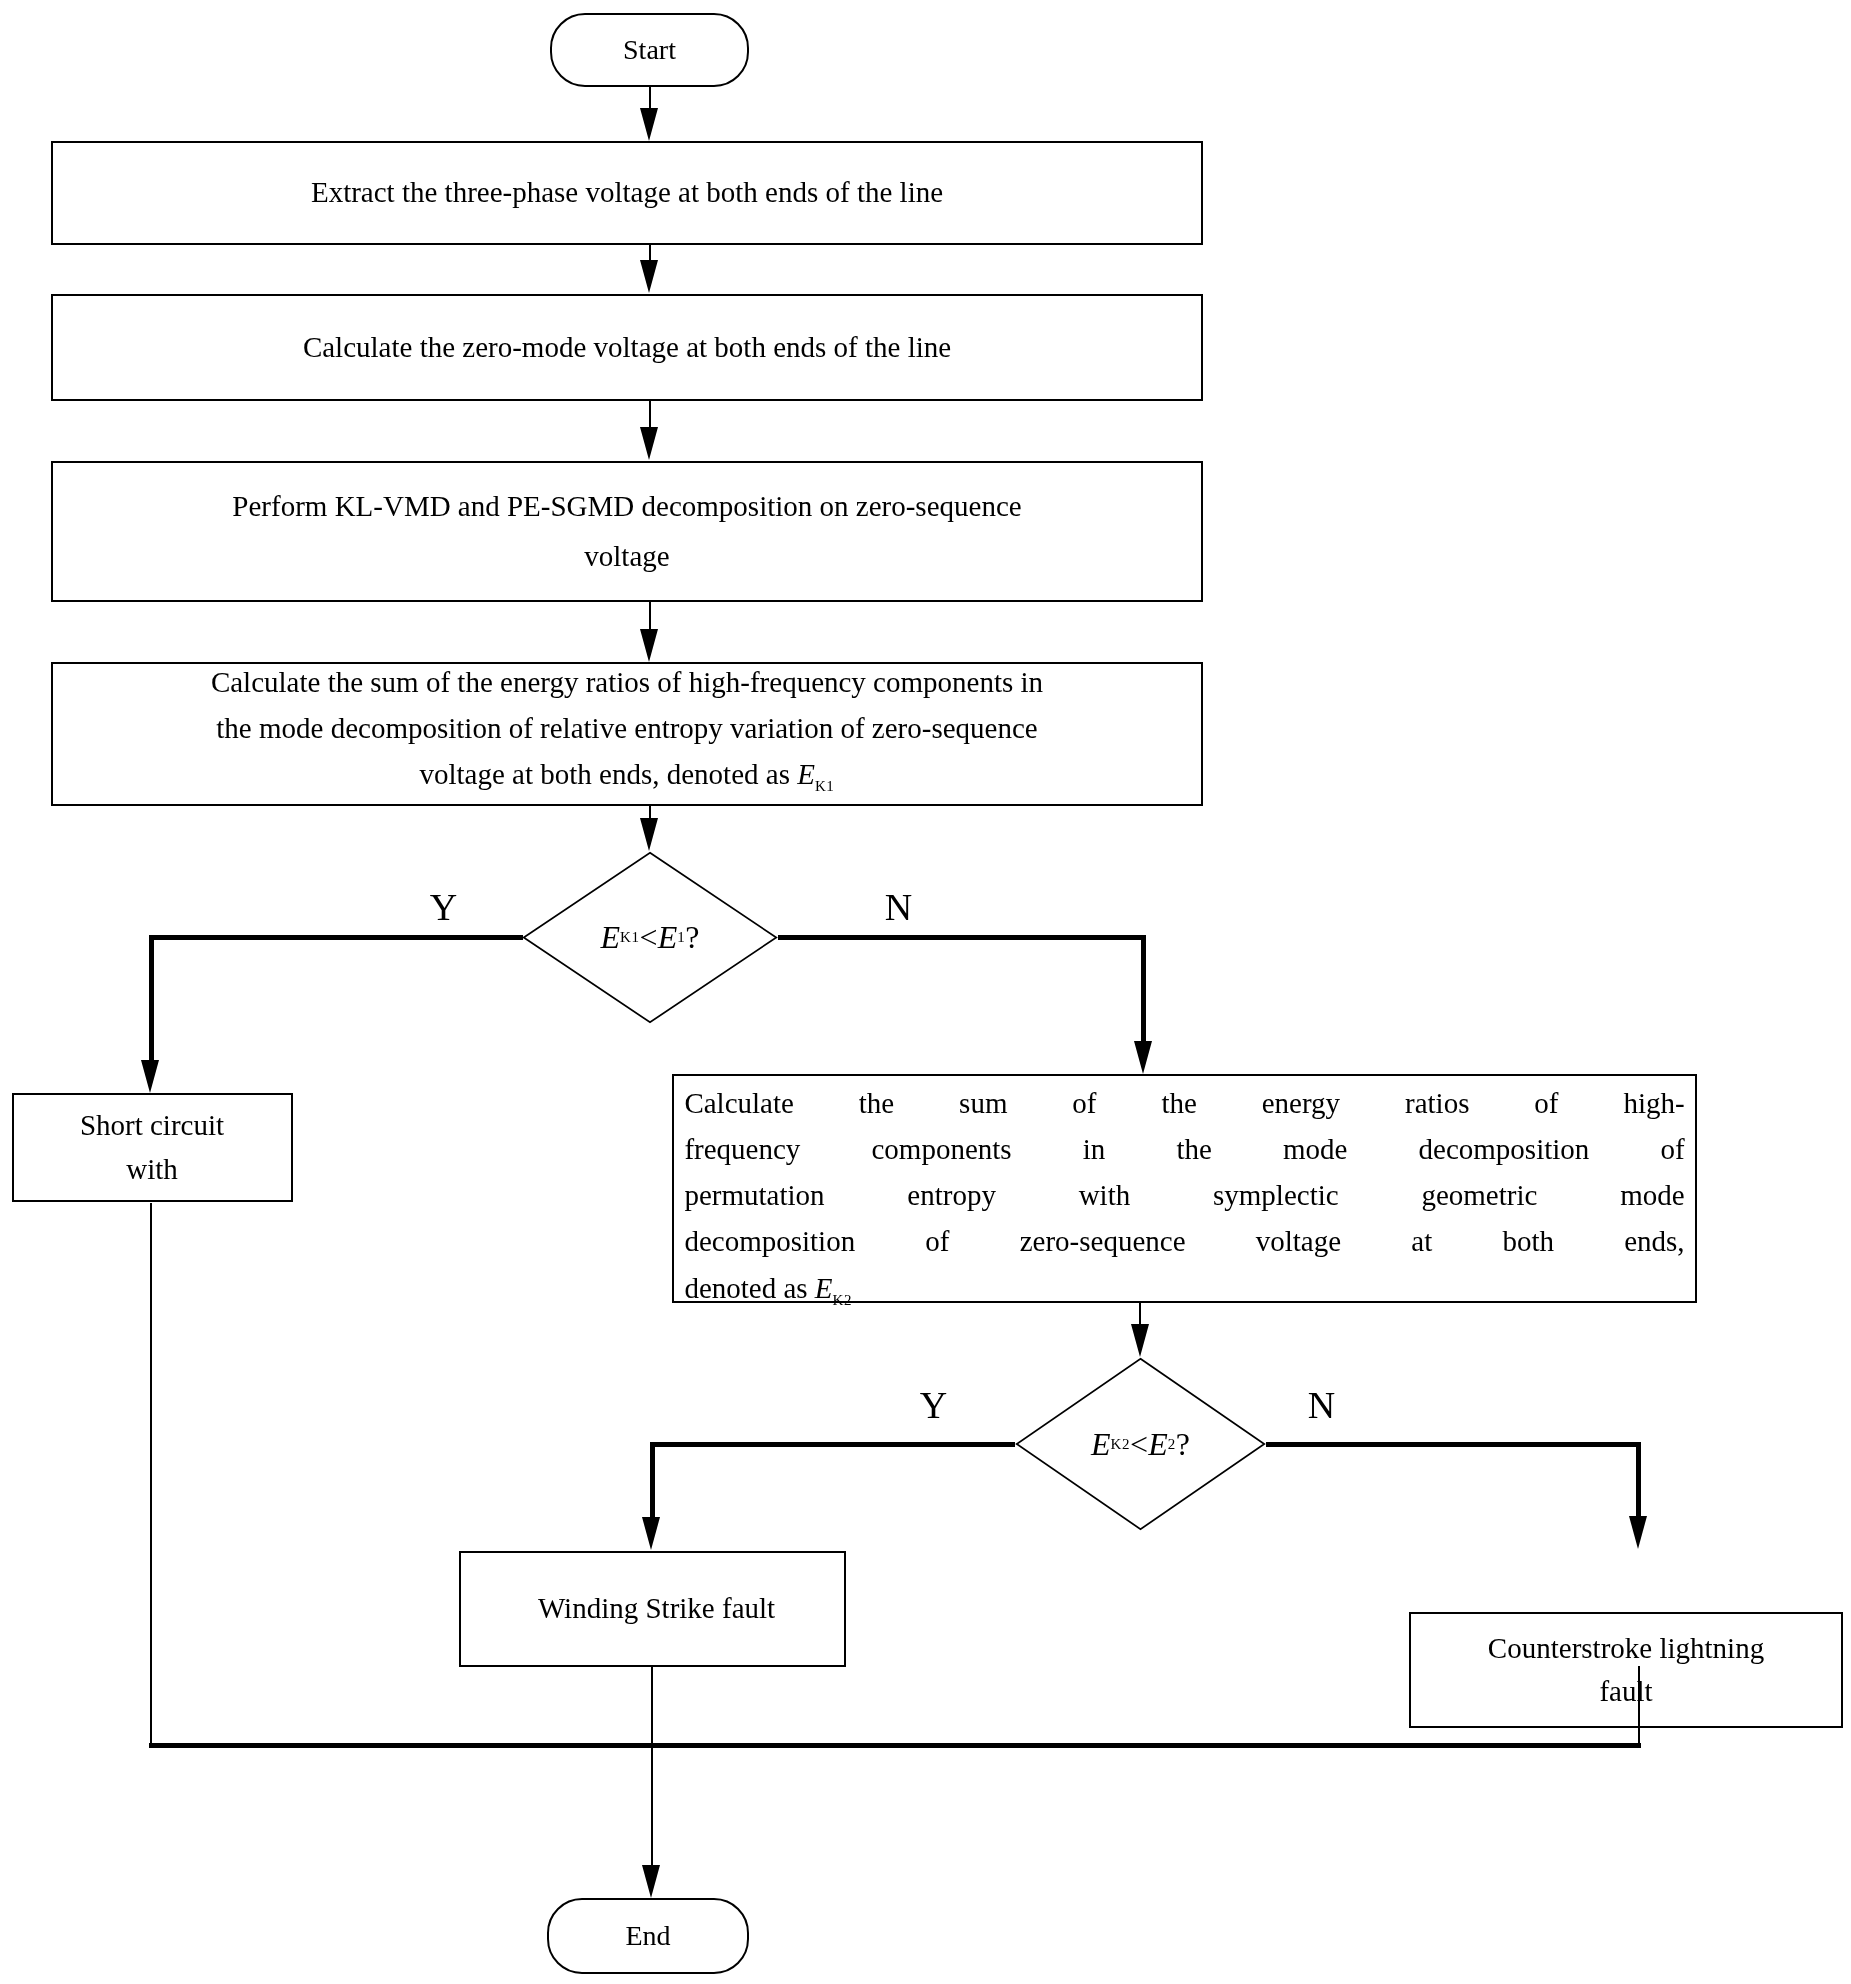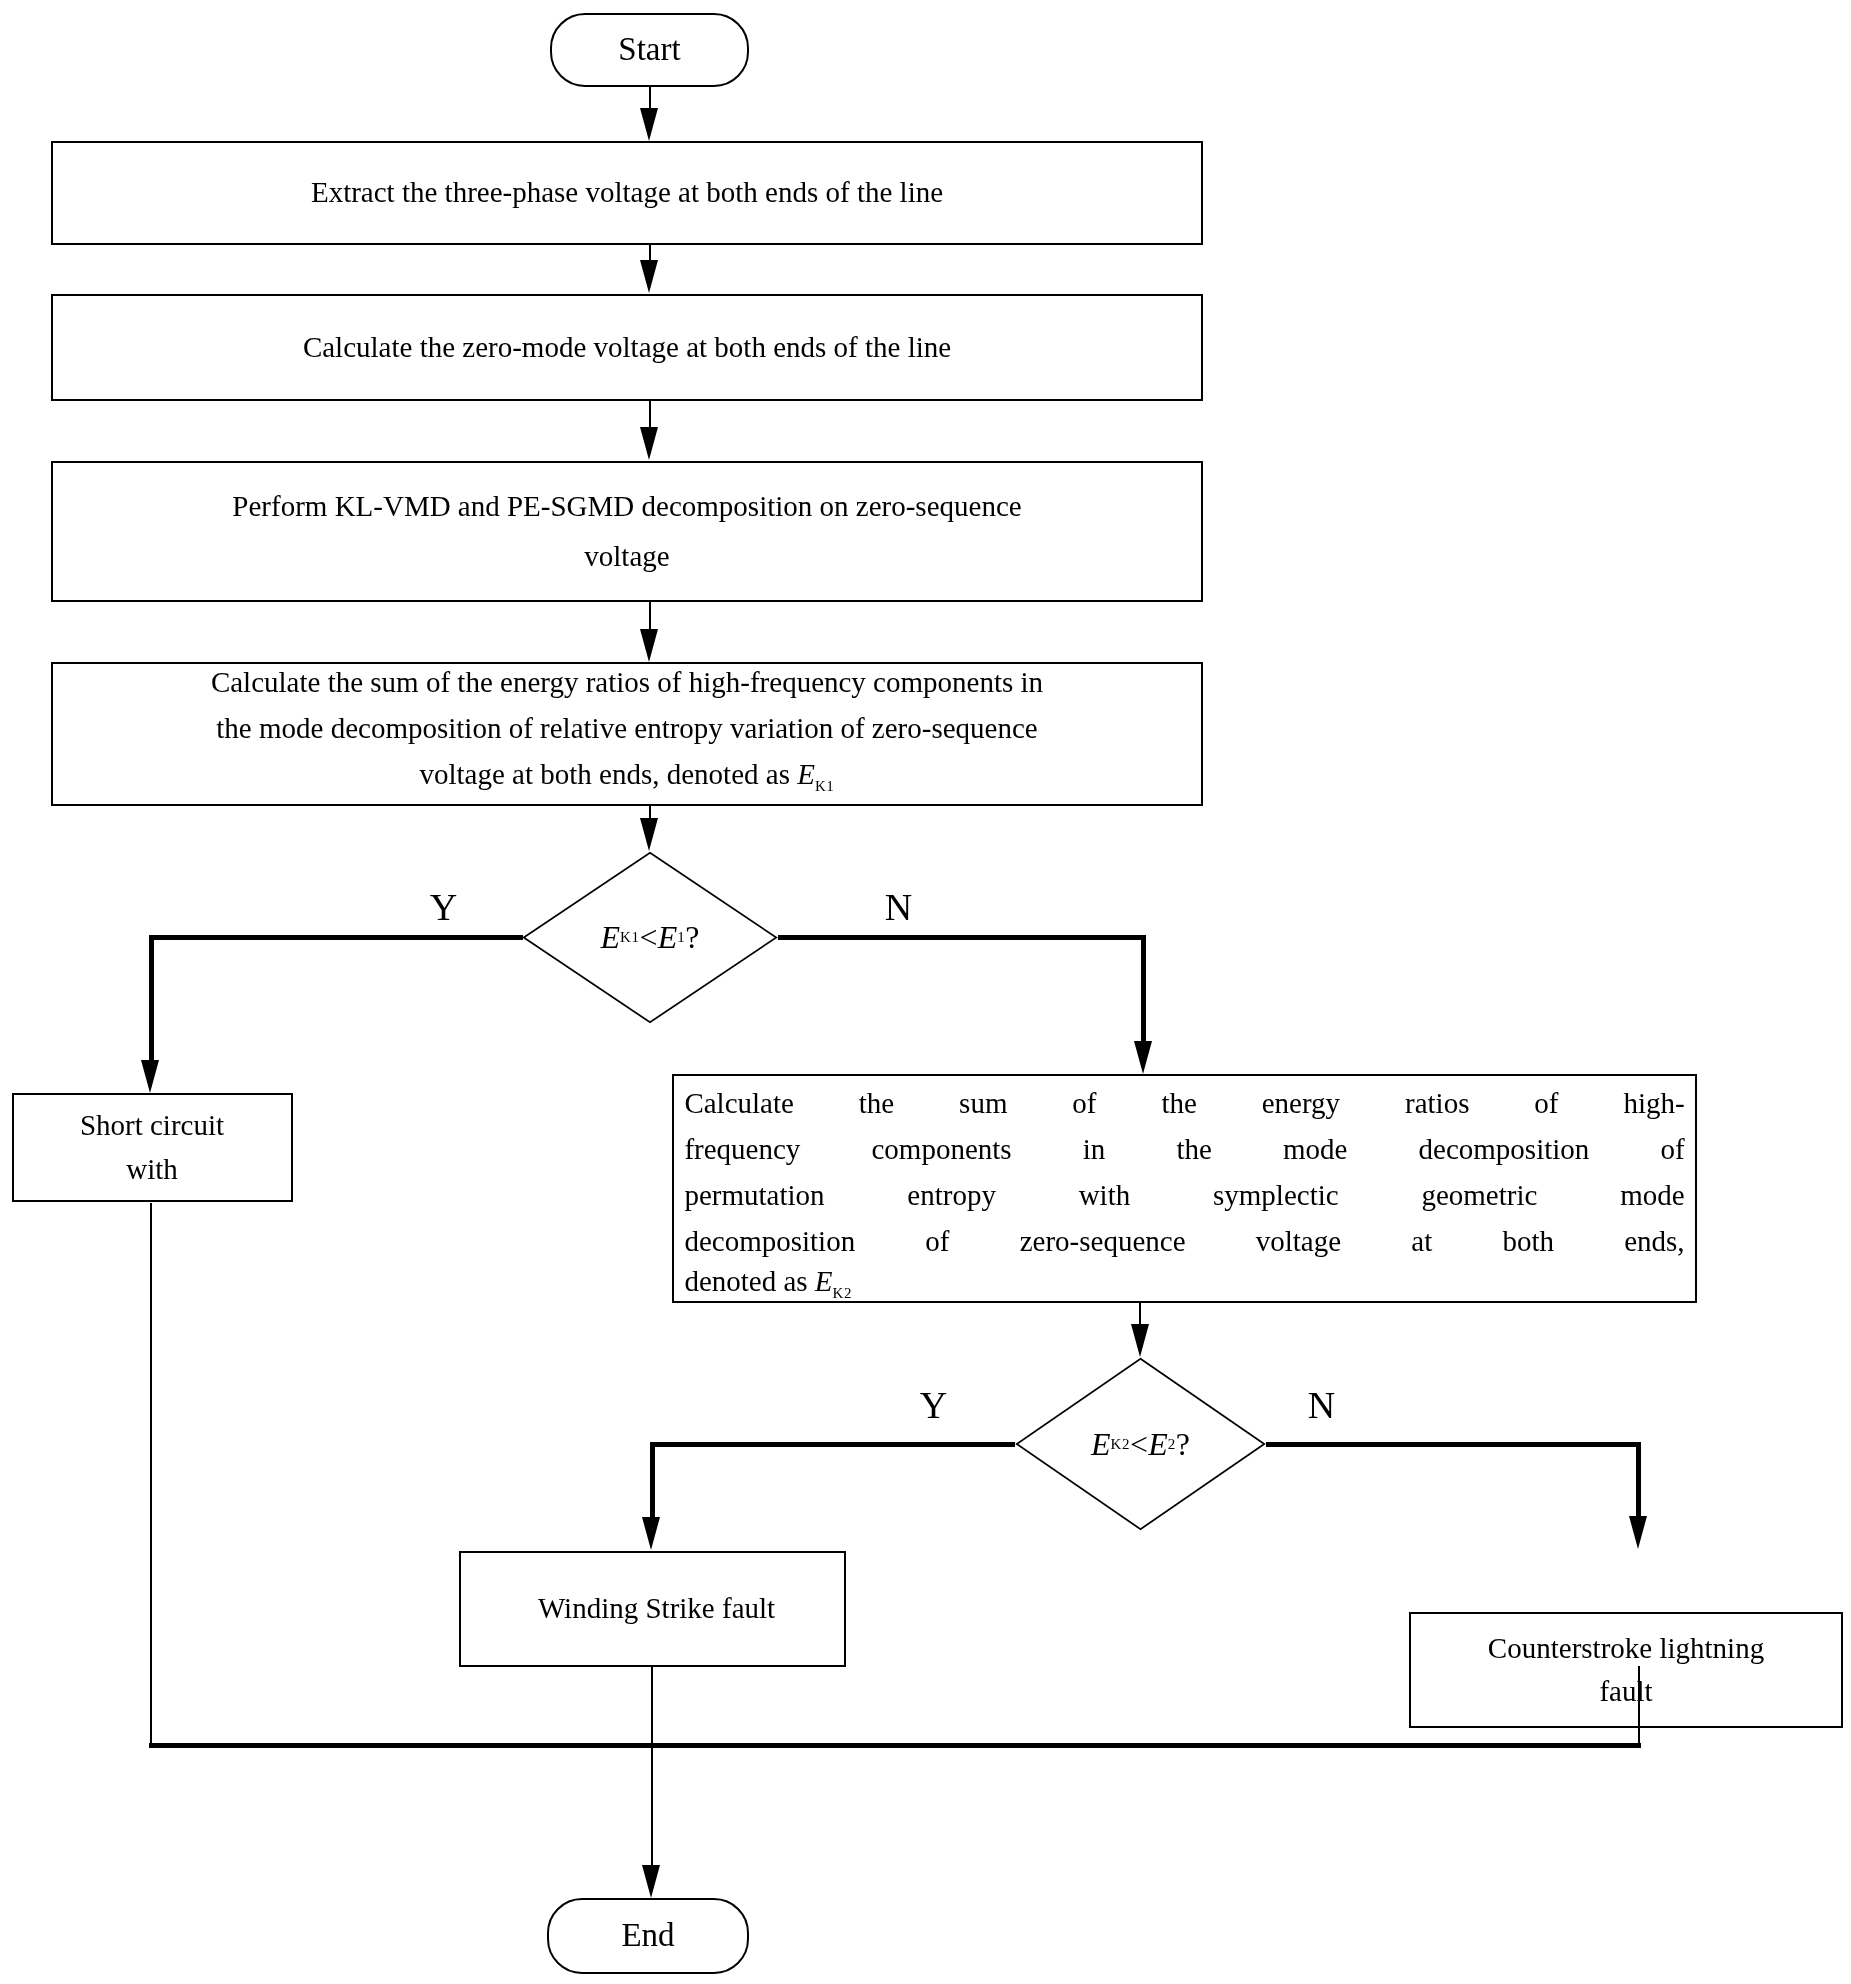--- a/index.html
+++ b/index.html
@@ -29,40 +29,40 @@
     justify-content: center;
     text-align: center;
     font-size: 29px;
     line-height: 1.5;
   }
   .rect { border: 2.9px solid #000000; }
   .rect-thin { border: 2.3px solid #000000; }
   .terminator {
     border: 2.3px solid #000000;
     border-radius: 35px;
-    font-size: 33px;
+    font-size: 28px;
   }
   .pre { white-space: pre-line; }
   .bigbox {
     align-items: stretch;
     justify-content: flex-start;
     text-align: left;
     padding: 3.5px 10.4px;
   }
   .jline {
     text-align: justify;
     text-align-last: justify;
     text-justify: inter-word;
     line-height: 46px;
     width: 100%;
   }
   .lline {
     text-align: right;
     text-align-last: left;
-    line-height: 34px;
+    line-height: 48px;
     width: 100%;
   }
   .cline { line-height: 46px; width: 100%; text-align: center; }
   .it { font-style: italic; }
   .sub {
     font-size: 15px;
     vertical-align: -7px;
     letter-spacing: 0.6px;
   }
   .formula { font-size: 32px; }

